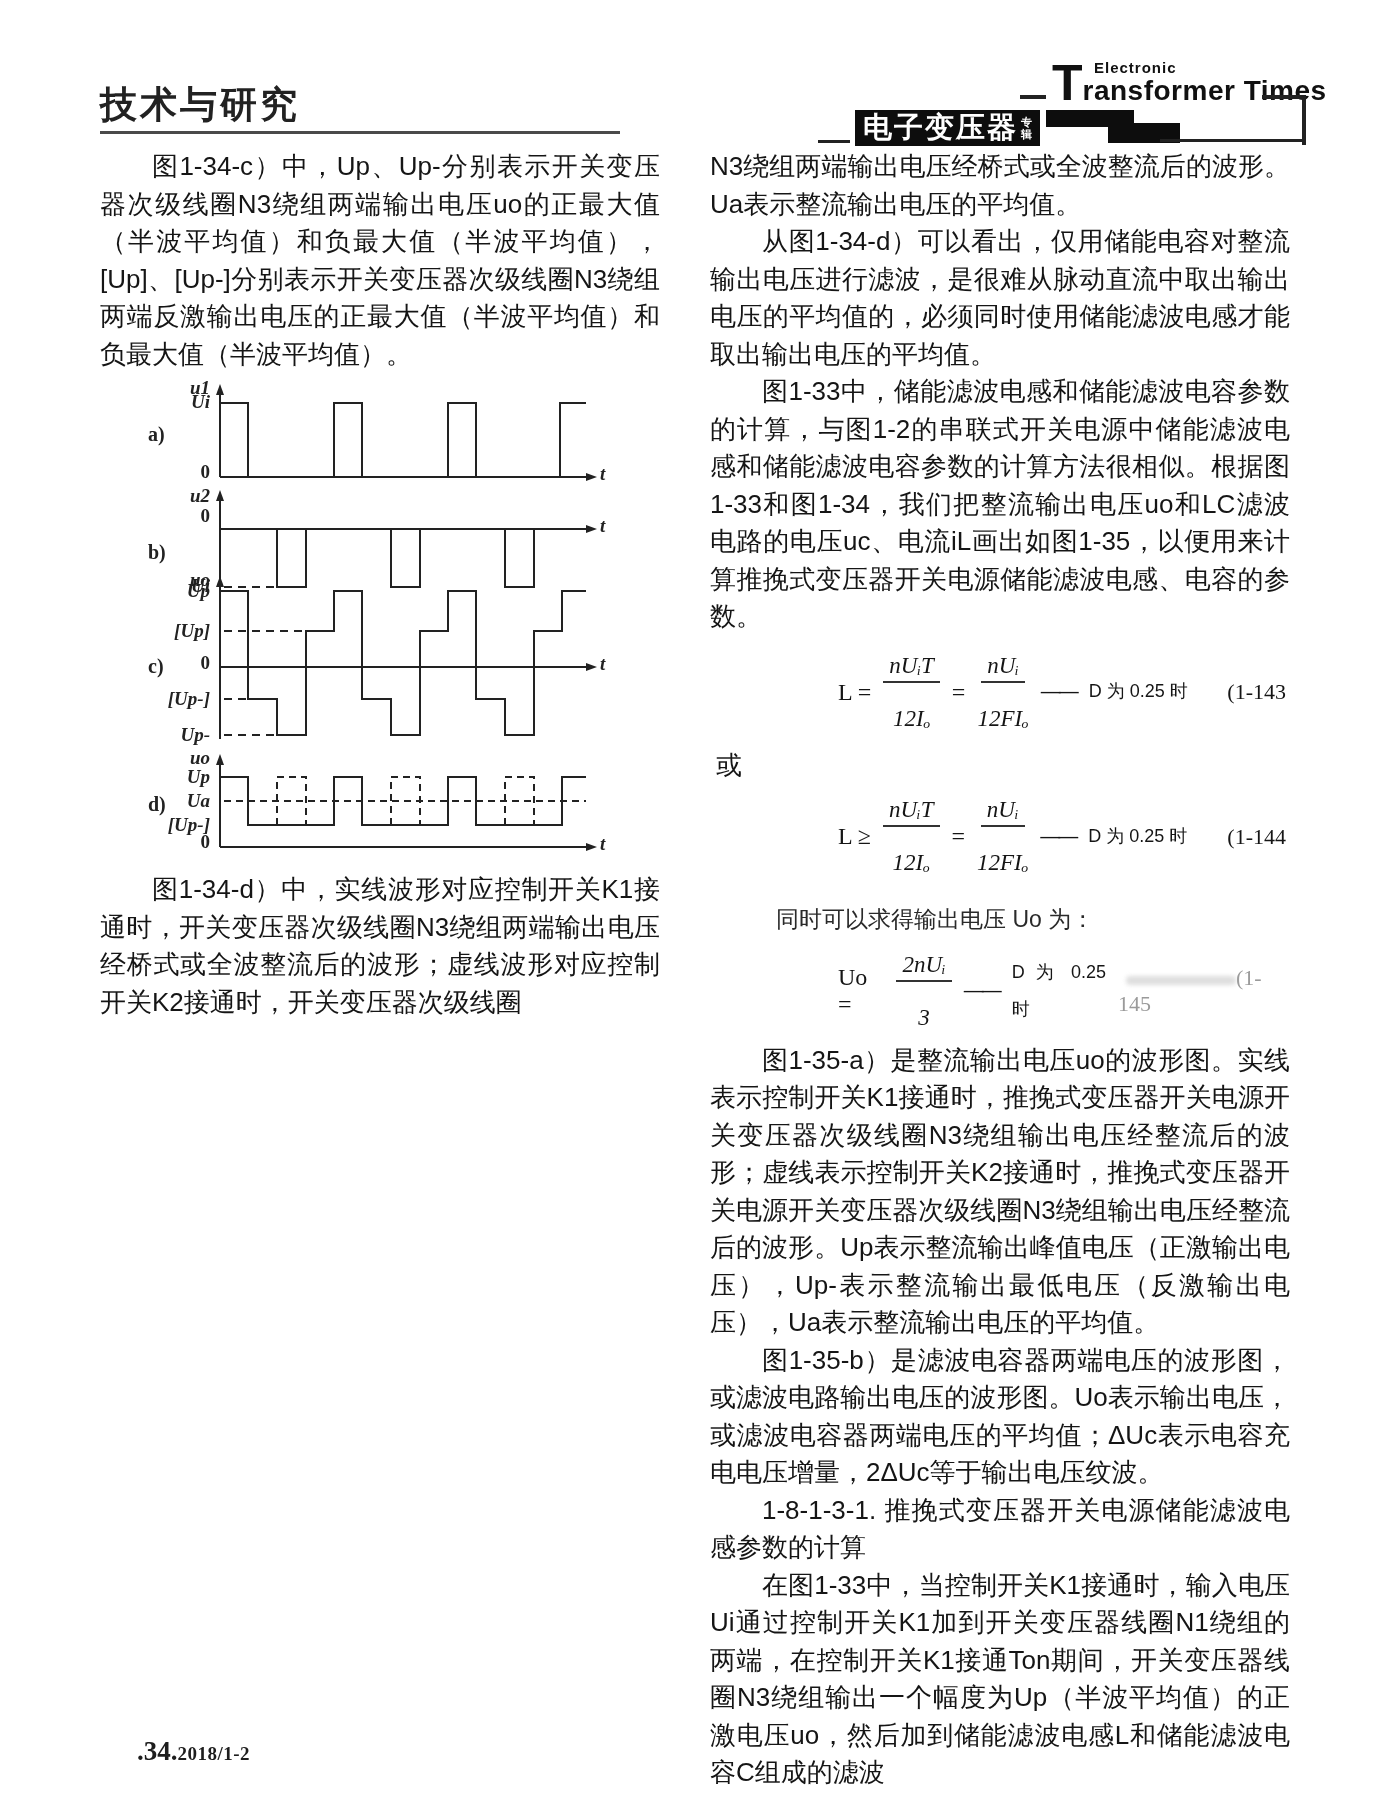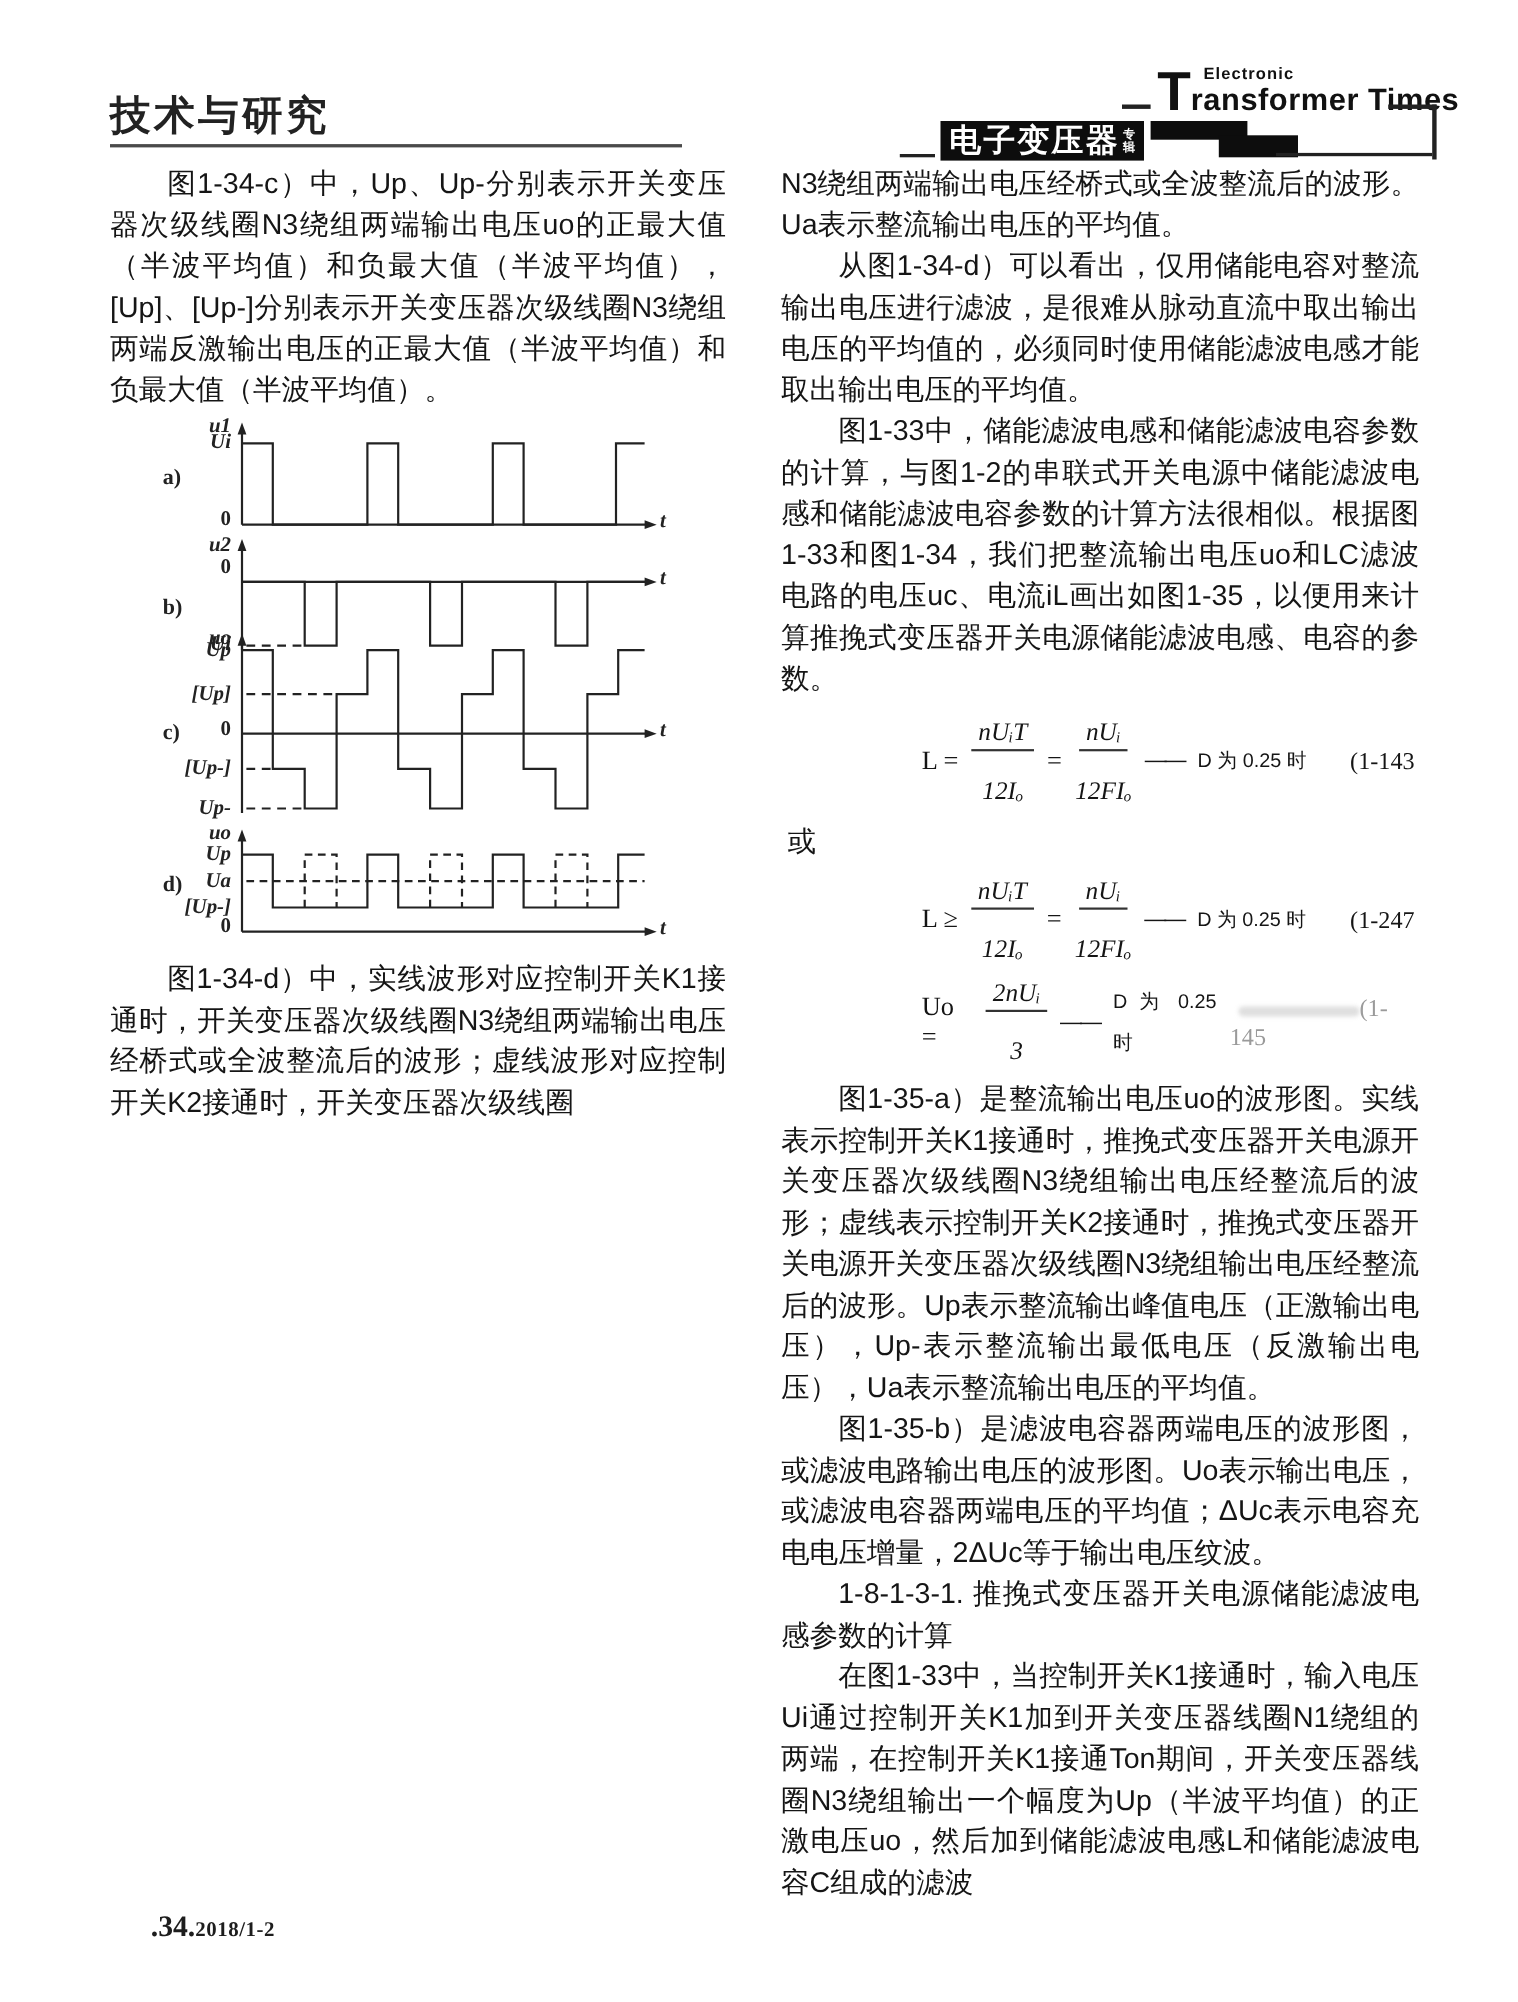--- a/index.html
+++ b/index.html
@@ -196,22 +196,23 @@
             <span class="num">nUᵢT</span>
             <span class="den">12Iₒ</span>
           </span>
         <span class="f-eq">=</span>
         <span class="frac">
             <span class="num">nUᵢ</span>
             <span class="den">12FIₒ</span>
           </span>
         <span class="f-dash">——</span>
         <span class="f-cond">D 为 0.25 时</span>
-        <span class="f-tag">(1-247</span>
+        <span class="f-tag">(1-144</span>
       </div>
+      <div class="f-pre">同时可以求得输出电压 Uo 为：</div>
       <div class="formula-row">
         <span class="f-lhs">Uo =</span>
         <span class="frac">
             <span class="num">2nUᵢ</span>
             <span class="den">3</span>
           </span>
         <span class="f-dash">——</span>
         <span class="f-cond">D 为 0.25 时</span>
         <span class="f-tag faint"><span class="smudge"></span><span>(1-145</span></span>
       </div>

